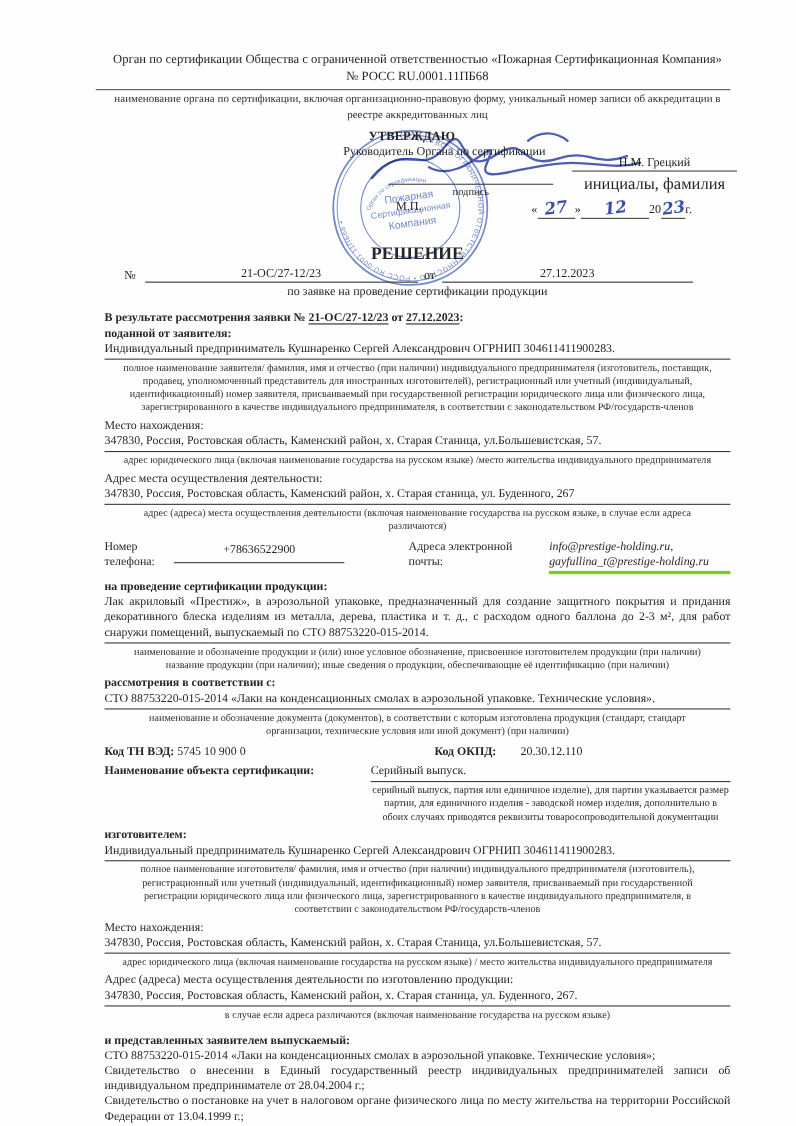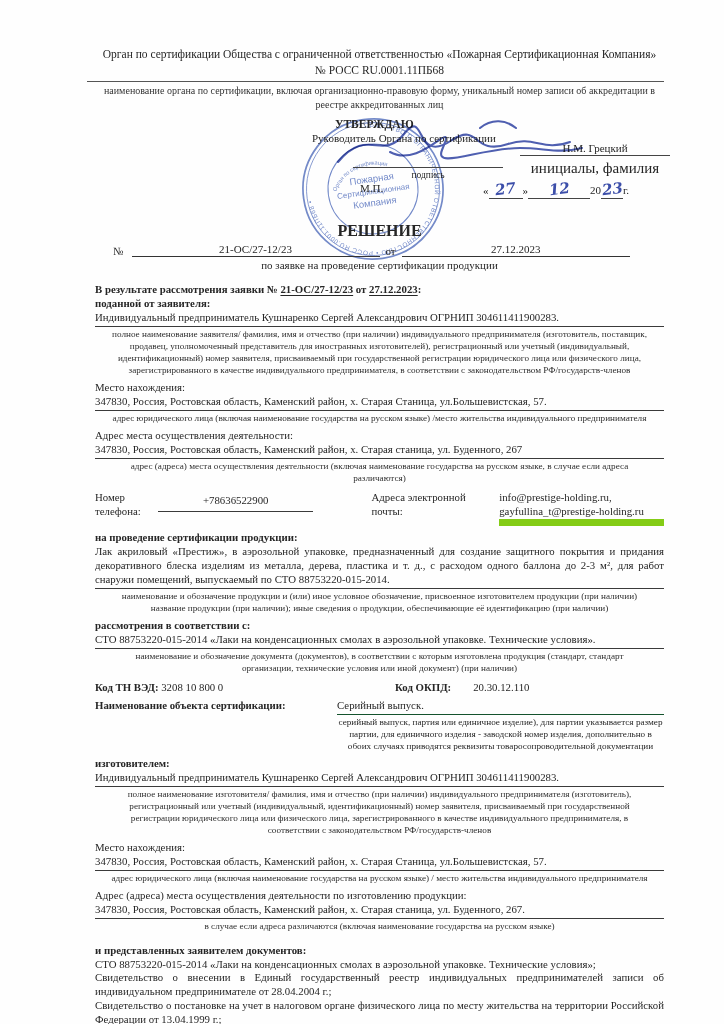--- a/index.html
+++ b/index.html
@@ -63,21 +63,21 @@
   .b    { font-weight:bold; }
   .u    { text-decoration:underline; text-underline-offset:2px; }
   .lbl      { margin-top:5px; }
   .value    { border-bottom:1px solid #3a3a3a; padding-bottom:1px; text-align:justify; }
   .caption  { font-size:9.2px; line-height:1.32; text-align:center; color:#2e2e2e; margin-top:1px; padding:0 14px; }
 
   .contact-row { display:flex; margin-top:7px; }
   .phone-lbl   { width:68px; }
   .phone-val   { width:168px; border-bottom:1px solid #3a3a3a; text-align:center; margin-top:3px; height:18px; }
   .mail-lbl    { margin-left:58px; width:138px; }
-  .mail-val    { width:178px; border-bottom:7px solid #84cc16; padding-bottom:1px; }
+  .mail-val    { width:178px; border-bottom:3px solid #84cc16; padding-bottom:1px;font-style:italic; }
 
   .codes-row { display:flex; margin-top:7px; }
   .codes-left  { width:300px; }
   .codes-right { display:flex; }
   .codes-right .cr-v { margin-left:22px; }
 
   .object-row  { display:flex; margin-top:4px; }
   .object-lbl  { width:242px; }
   .object-col  { flex:1; }
   .object-val  { border-bottom:1px solid #14532d; padding-bottom:1px; }
@@ -188,21 +188,21 @@
     <div class="value">Лак акриловый «Престиж», в аэрозольной упаковке, предназначенный для создание защитного покрытия и придания декоративного блеска изделиям из металла, дерева, пластика и т. д., с расходом одного баллона до 2-3 м², для работ снаружи помещений, выпускаемый по СТО 88753220-015-2014.</div>
     <div class="caption">наименование и обозначение продукции и (или) иное условное обозначение, присвоенное изготовителем продукции (при наличии) название продукции (при наличии); иные сведения о продукции, обеспечивающие её идентификацию (при наличии)</div>
 
     <div class="lbl b">рассмотрения в соответствии с:</div>
     <div class="value">СТО 88753220-015-2014 «Лаки на конденсационных смолах в аэрозольной упаковке. Технические условия».</div>
     <div class="caption">наименование и обозначение документа (документов), в соответствии с которым изготовлена продукция (стандарт, стандарт организации, технические условия или иной документ) (при наличии)</div>
 
     <div class="codes-row">
       <div class="codes-left">
         <span class="b">Код ТН ВЭД:</span>
-        <span>3208 10 800 0</span>
+        <span>5745 10 900 0</span>
       </div>
       <div class="codes-right">
         <span class="b">Код ОКПД:</span>
         <span class="cr-v">20.30.12.110</span>
       </div>
     </div>
 
     <div class="object-row">
       <div class="object-lbl b">Наименование объекта сертификации:</div>
       <div class="object-col">
@@ -216,19 +216,19 @@
     <div class="caption">полное наименование изготовителя/ фамилия, имя и отчество (при наличии) индивидуального предпринимателя (изготовитель), регистрационный или учетный (индивидуальный, идентификационный) номер заявителя, присваиваемый при государственной регистрации юридического лица или физического лица, зарегистрированного в качестве индивидуального предпринимателя, в соответствии с законодательством РФ/государств-членов</div>
 
     <div class="lbl">Место нахождения:</div>
     <div class="value">347830, Россия, Ростовская область, Каменский район, х. Старая Станица, ул.Большевистская, 57.</div>
     <div class="caption">адрес юридического лица (включая наименование государства на русском языке) / место жительства индивидуального предпринимателя</div>
 
     <div class="lbl">Адрес (адреса) места осуществления деятельности по изготовлению продукции:</div>
     <div class="value">347830, Россия, Ростовская область, Каменский район, х. Старая станица, ул. Буденного, 267.</div>
     <div class="caption">в случае если адреса различаются (включая наименование государства на русском языке)</div>
 
-    <div class="lbl b" style="margin-top:12px">и представленных заявителем документов:</div>
+    <div class="lbl b" style="margin-top:12px">и представленных заявителем выпускаемый:</div>
     <div class="doc-par">СТО 88753220-015-2014 «Лаки на конденсационных смолах в аэрозольной упаковке. Технические условия»;</div>
     <div class="doc-par">Свидетельство о внесении в Единый государственный реестр индивидуальных предпринимателей записи об индивидуальном предпринимателе от 28.04.2004 г.;</div>
     <div class="doc-par">Свидетельство о постановке на учет в налоговом органе физического лица по месту жительства на территории Российской Федерации от 13.04.1999 г.;</div>
 
   </div>
 </div>
 
 </body></html>

